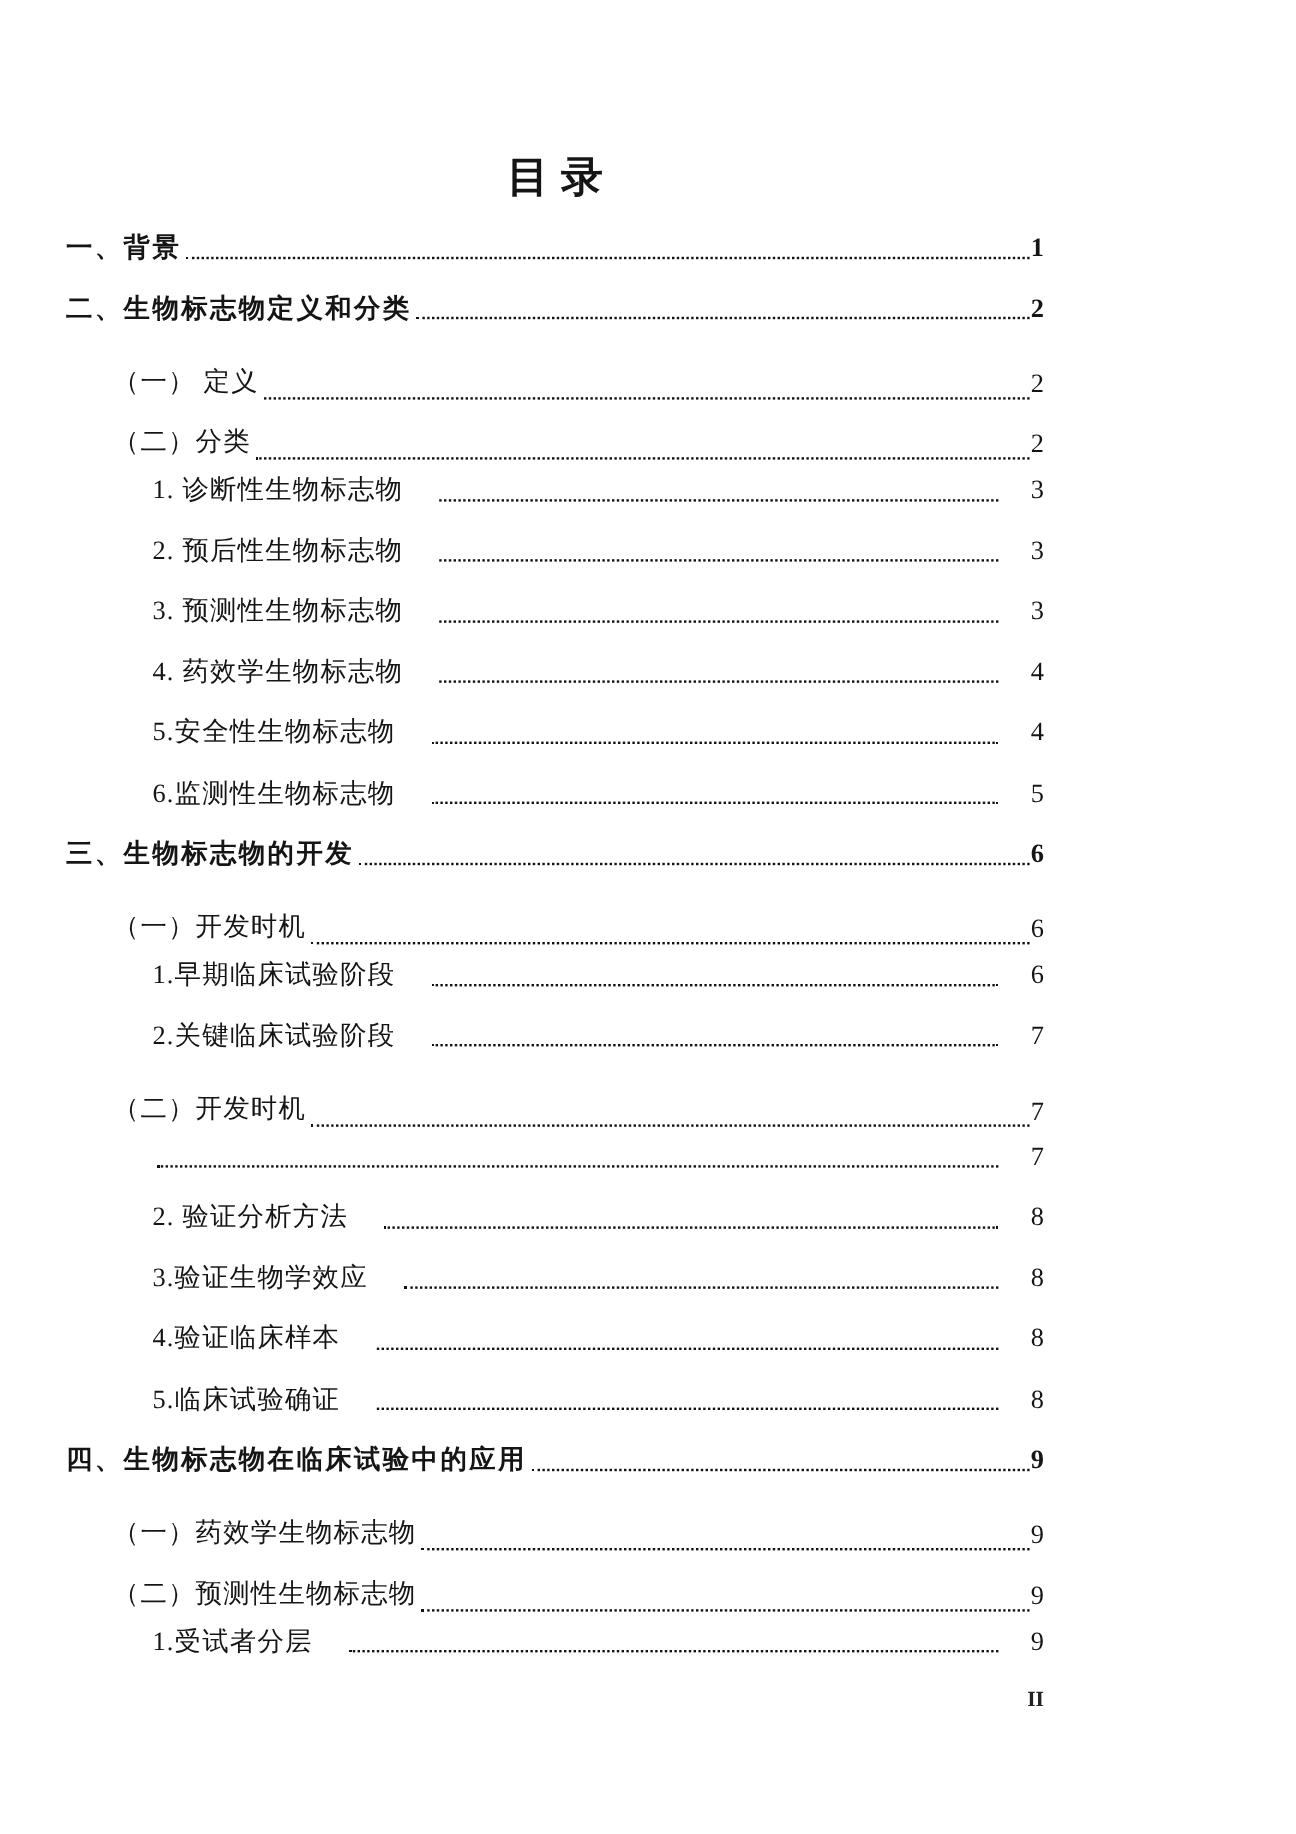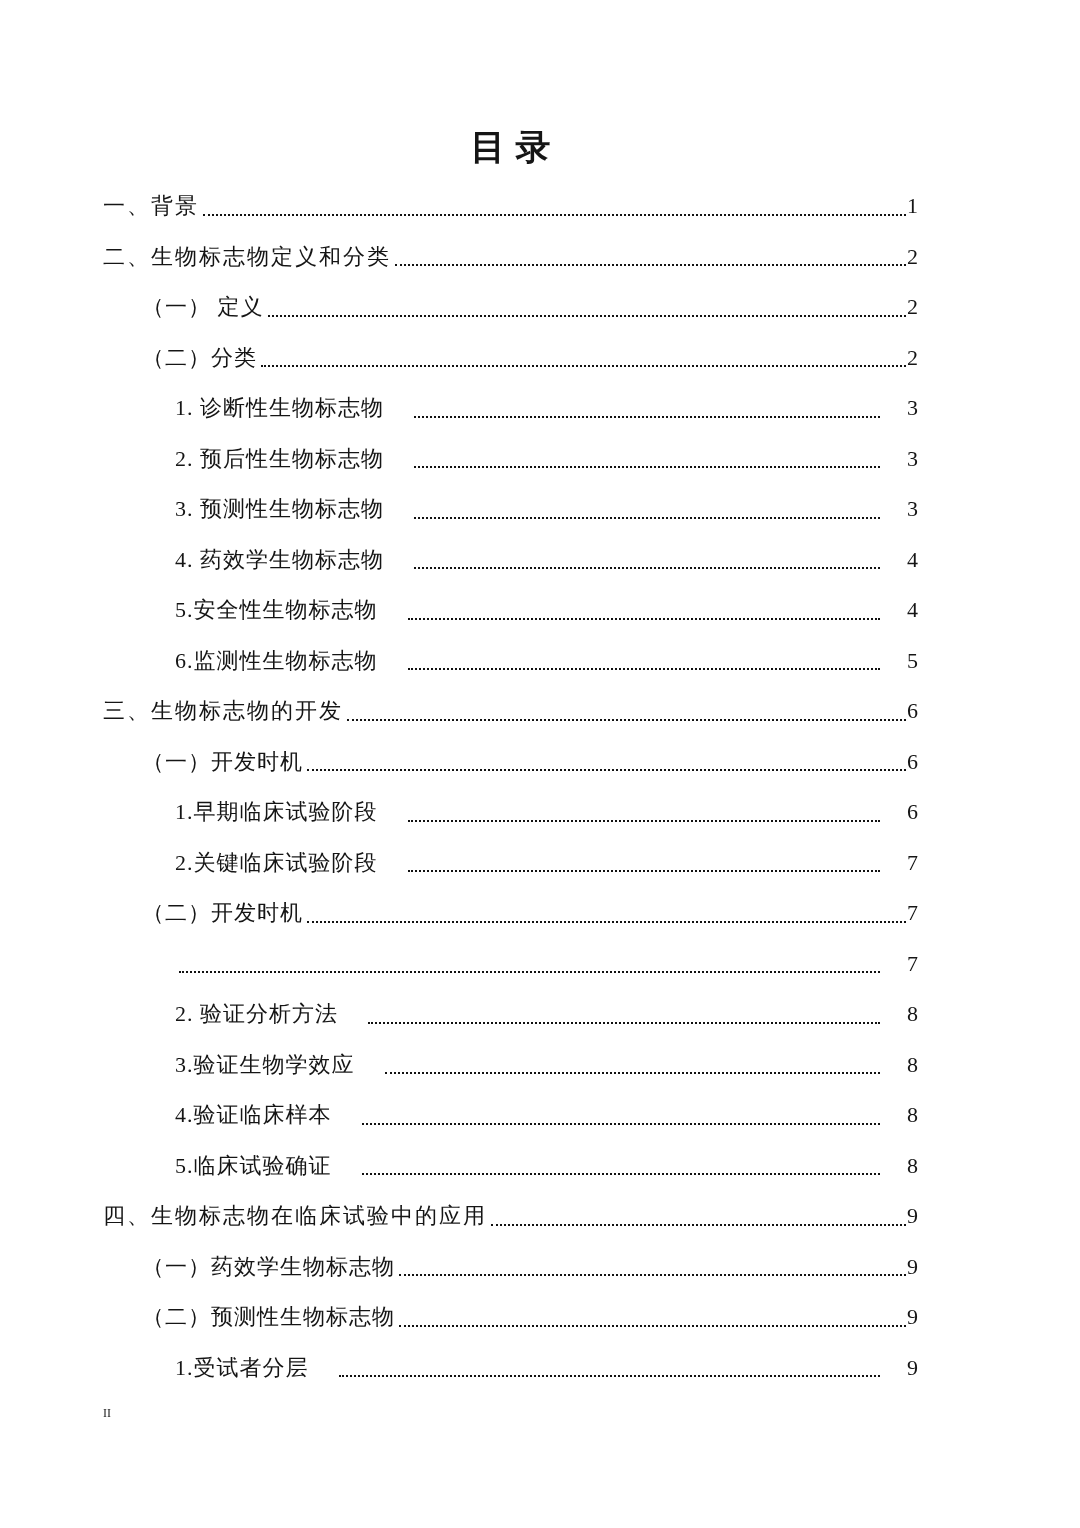--- a/index.html
+++ b/index.html
@@ -11,21 +11,21 @@
     width: 1080px;
     height: 1528px;
     overflow: hidden;
     font-family: "Liberation Serif", "DejaVu Serif", serif;
     color: #151515;
     position: relative;
   }
   .page {
     position: relative;
     width: 815px;
-    margin: 0 132px 0 103px;
+    margin: 0 132px 0 55px;
     height: 100%;
   }
   .title {
     margin: 0;
     padding-top: 124px;
     height: 48px;
     text-align: center;
     font-size: 35px;
     font-weight: bold;
     letter-spacing: 10px;
@@ -50,42 +50,43 @@
     height: 0.76em;
     border-bottom: 2px dotted #111111;
     margin: 0 1px 0 4px;
     min-width: 20px;
   }
   .pagenum {
     white-space: nowrap;
     letter-spacing: 0;
   }
   .lvl1 {
-    font-weight: normal;
+    font-weight: bold;
     padding-left: 0;
     letter-spacing: 2px;
   }
   .lvl1 .dots {
     border-bottom-width: 2.6px;
   }
   .lvl2 {
     padding-left: 39px;
+    align-items: flex-end;
   }
   .lvl3 {
     padding-left: 72px;
     gap: 26px;
   }
   .footer {
     position: absolute;
     left: 0;
     right: 0;
     top: 1406px;
-    text-align: left;
-    font-size: 12px;
-    font-weight: normal;
+    text-align: right;
+    font-size: 18px;
+    font-weight: bold;
     color: #222222;
   }
 </style>
 </head>
 <body>
 
 <div class="page">
   <h1 class="title">目录</h1>
   <div class="toc">
       <div class="toc-row lvl1 bold">

